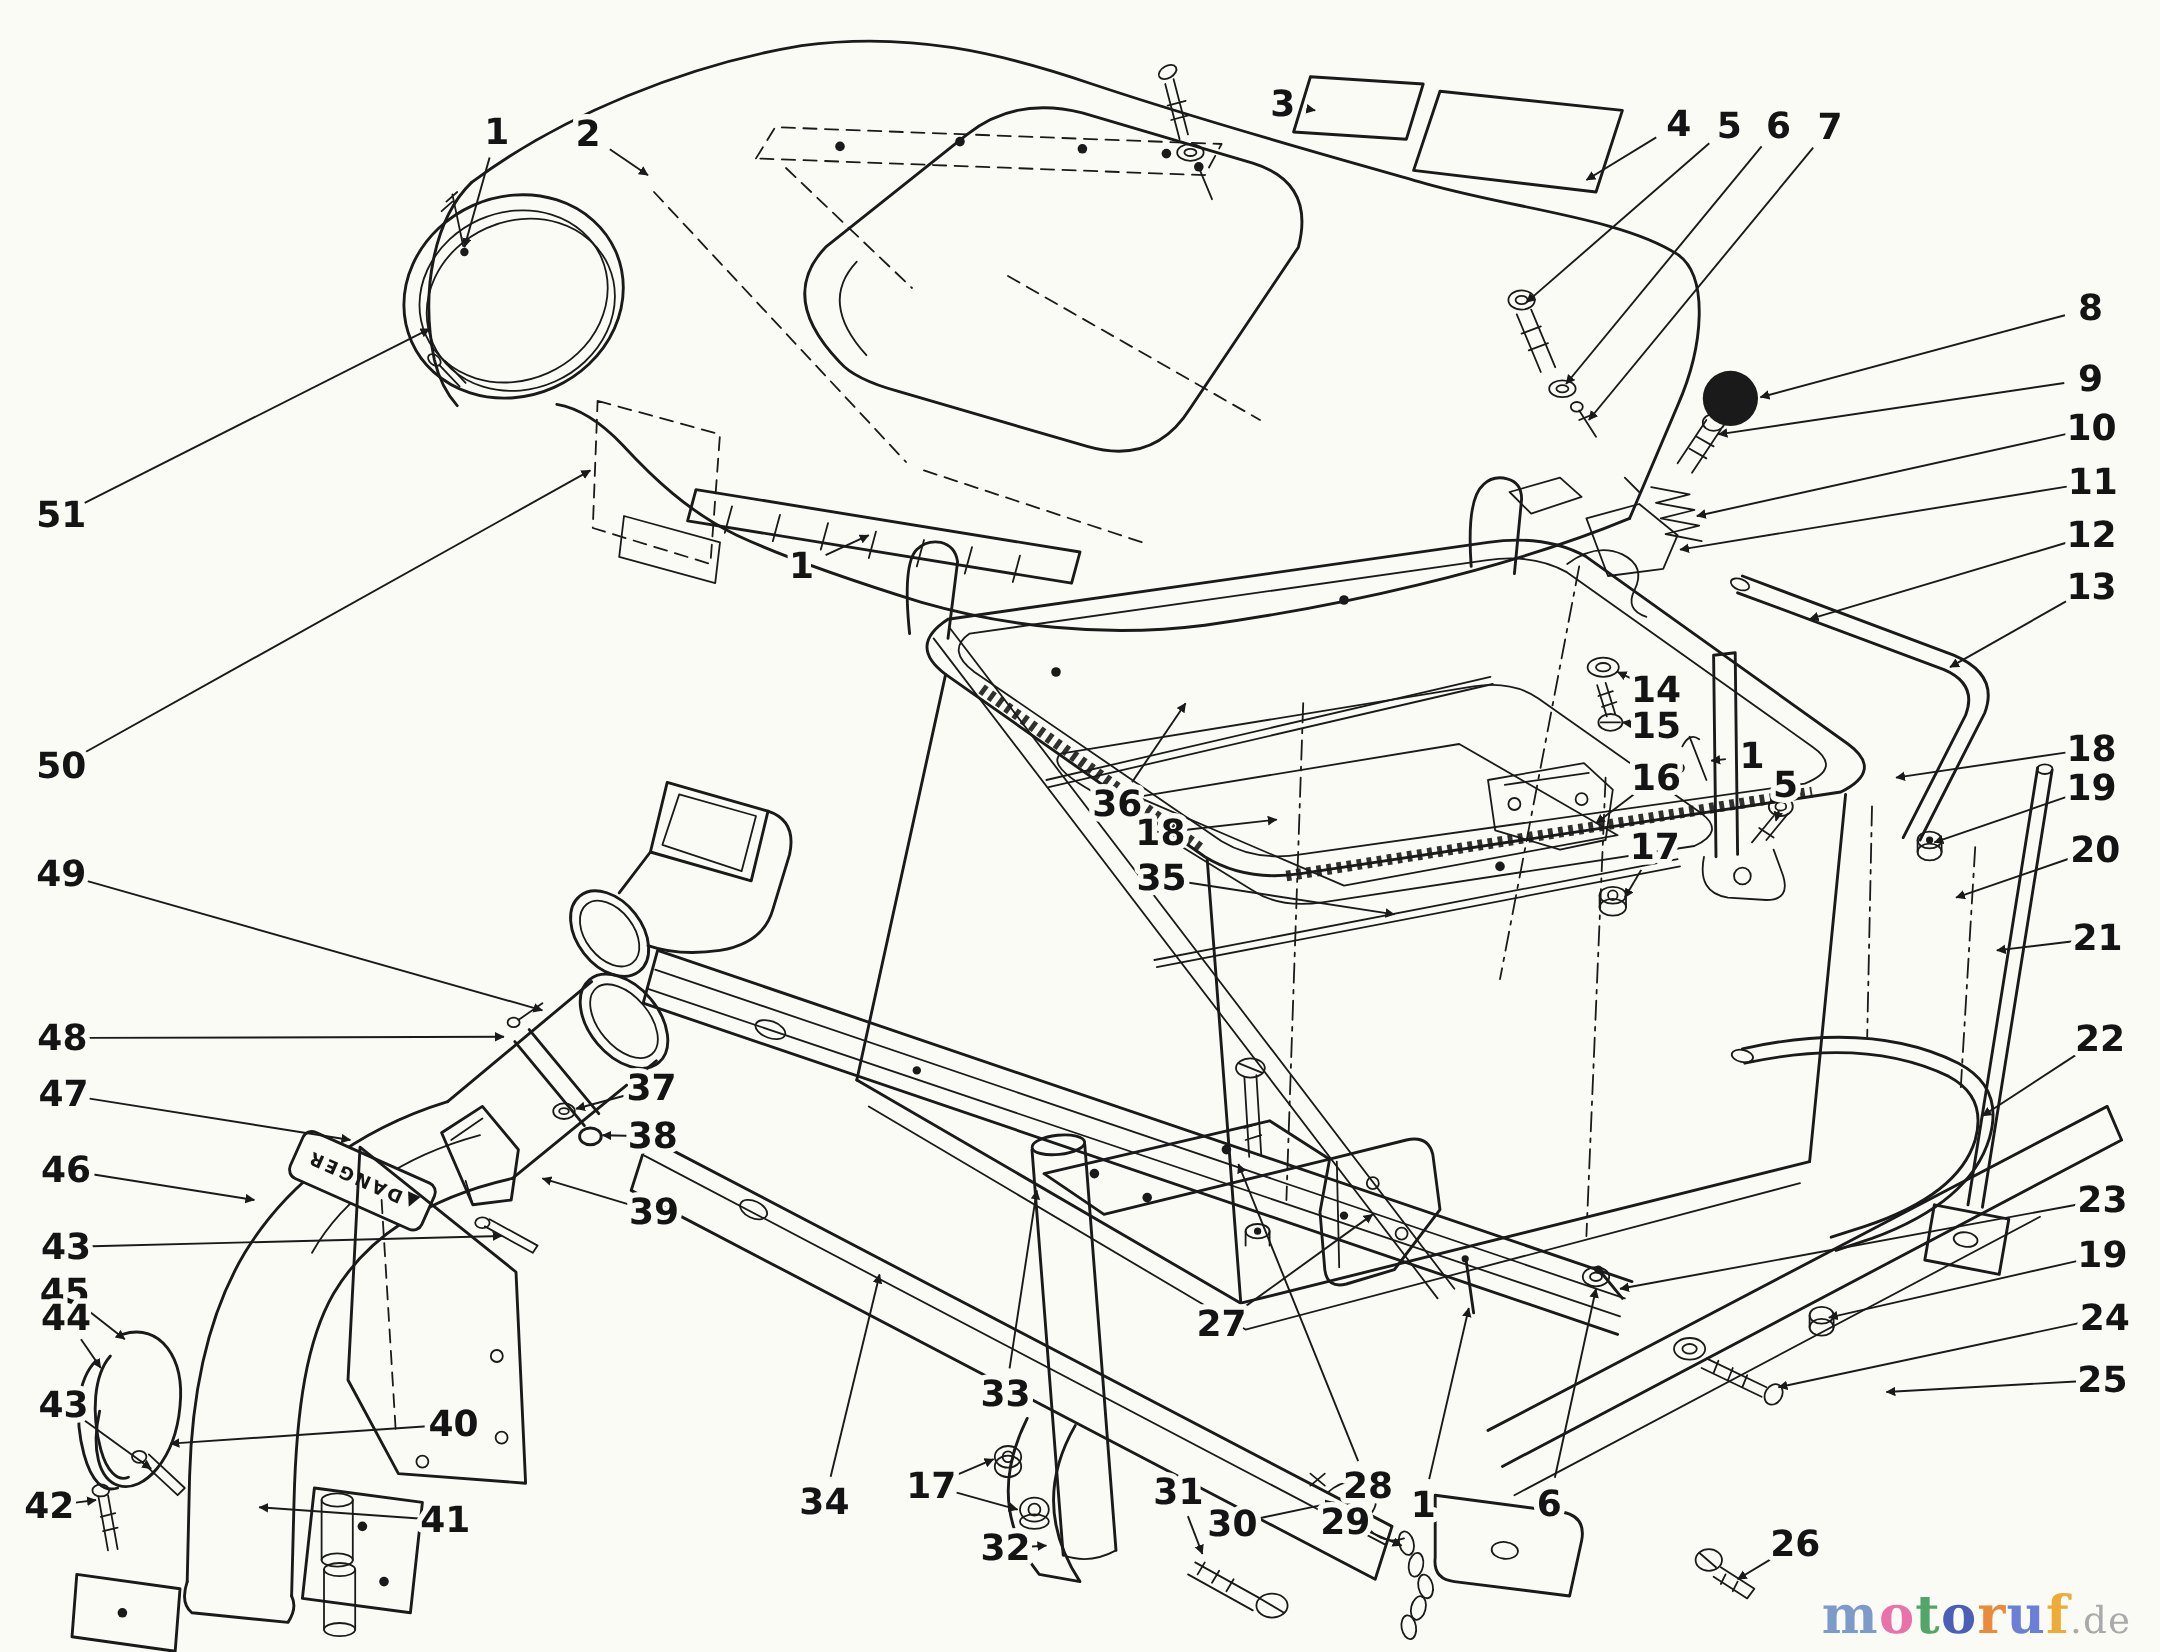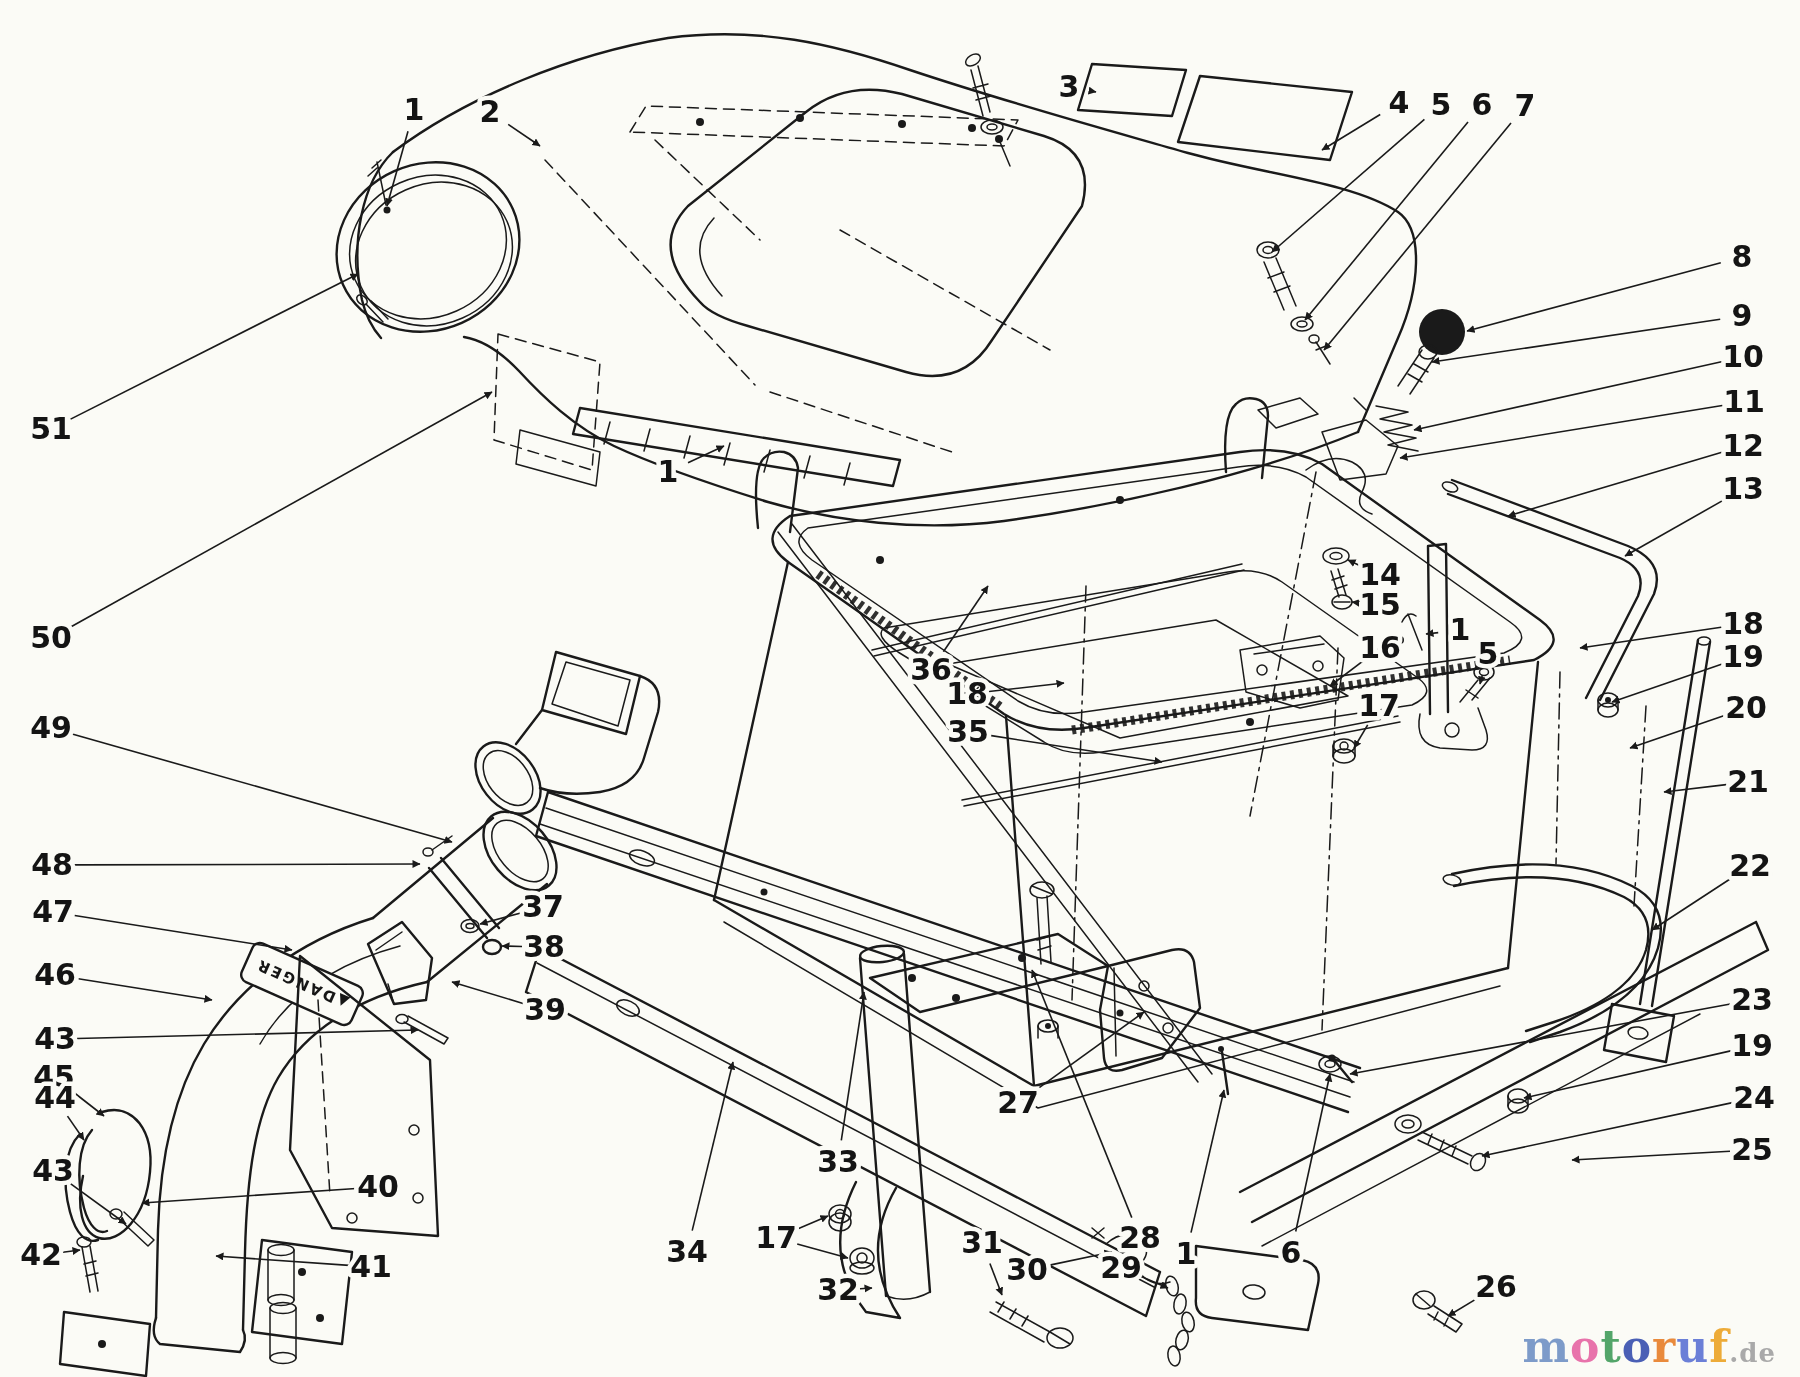--- a/index.html
+++ b/index.html
@@ -14,21 +14,21 @@
   .dd{stroke-dasharray:16 6 3 6;}
   .dot{fill:#1a1a1a;stroke:none;}
   .chain{fill:none;stroke:#1a1a1a;stroke-width:9;stroke-dasharray:4 4.5;opacity:.9;}
   .leader{fill:none;stroke:#1a1a1a;stroke-width:1.6;}
   .callout{font:700 30px "DejaVu Sans",sans-serif;fill:#141414;text-anchor:middle;
            paint-order:stroke;stroke:#fbfbf6;stroke-width:9;stroke-linejoin:round;}
   .danger-txt{font:700 15px "DejaVu Sans",sans-serif;fill:#161616;letter-spacing:2.5px;text-anchor:middle;}
   
   .watermark{position:absolute;right:24px;bottom:8px;font-family:"DejaVu Serif",serif;
              font-weight:700;font-size:44px;letter-spacing:1px;line-height:1;user-select:none;}
-  .watermark .suffix{font-size:26px;font-weight:700;}
+  .watermark .suffix{font-size:31px;font-weight:400;}
 </style>
 </head>
 <body>
 
 <div class="stage">
 <svg viewBox="0 0 1800 1377" width="1800" height="1377" xmlns="http://www.w3.org/2000/svg">
   <defs>
     <marker id="arr" markerWidth="9" markerHeight="9" refX="7.5" refY="4" orient="auto" markerUnits="userSpaceOnUse">
       <path d="M0,0 L8,4 L0,8 z" fill="#1a1a1a"></path>
     </marker>

